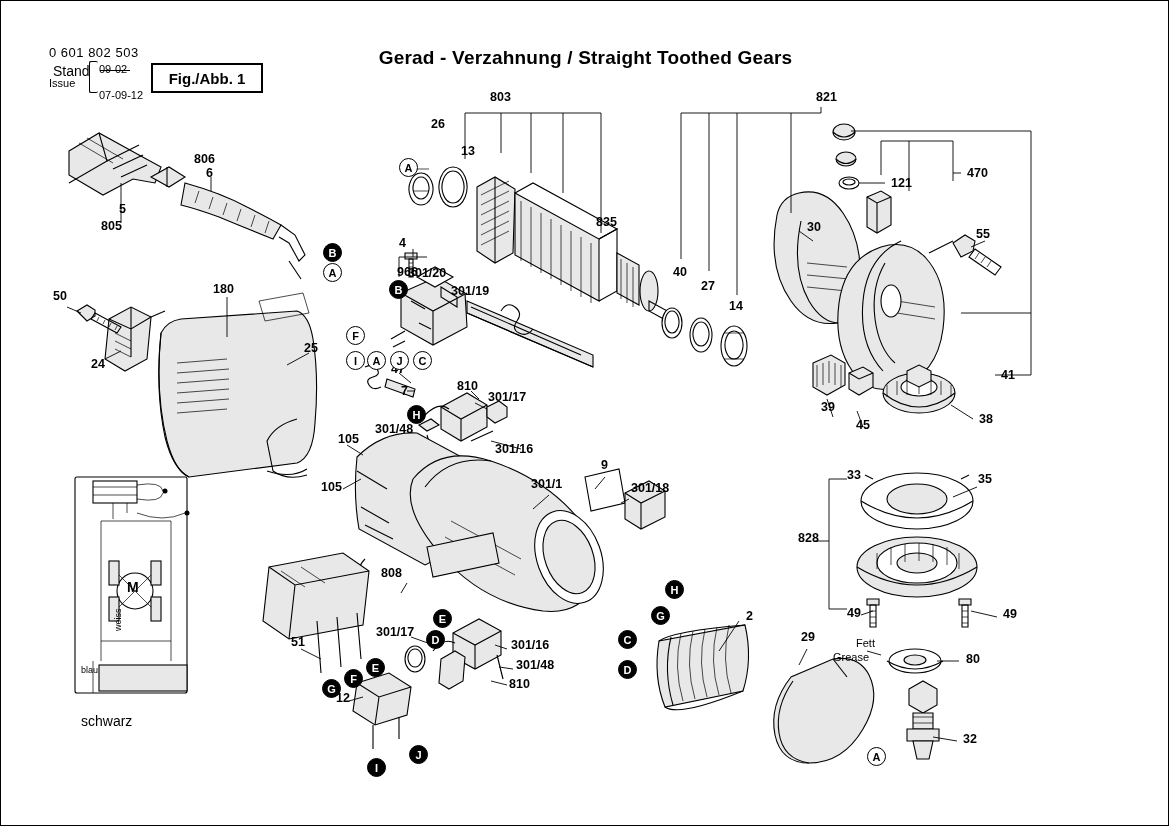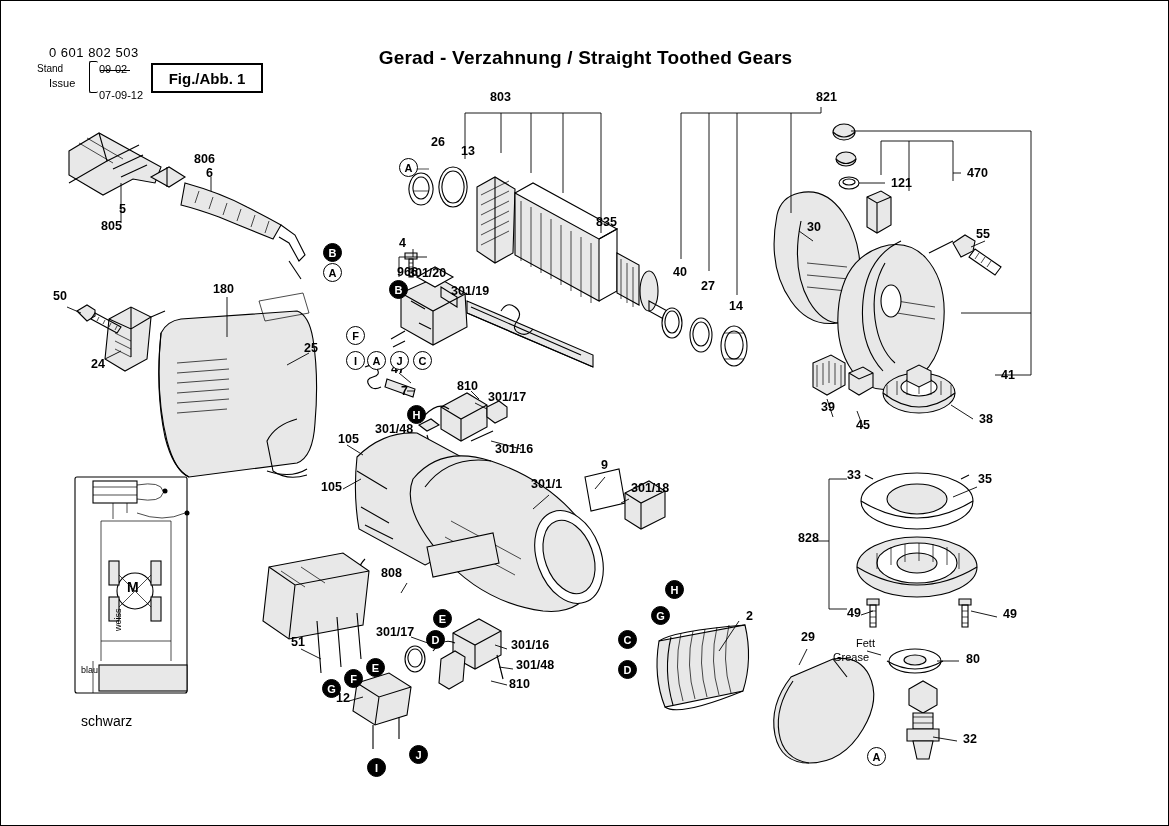--- a/index.html
+++ b/index.html
@@ -13,21 +13,21 @@
   #sheet{
     position:relative;
     width:1169px;height:826px;
     box-sizing:border-box;
     border:1px solid #000;
   }
   .abs{position:absolute;}
   .hdr-num{
     left:48px;top:44px;font-size:13px;letter-spacing:.5px;
   }
-  .hdr-stand{left:36px;top:62px;font-size:10px;}
+  .hdr-stand{left:52px;top:62px;font-size:14px;}
   .hdr-issue{left:48px;top:76px;font-size:11px;}
   .hdr-date1{left:98px;top:62px;font-size:11px;}
   .hdr-date2{left:98px;top:76px;font-size:11px;margin-top:12px;}
   .strike{position:absolute;left:99px;top:69px;width:30px;height:1px;background:#000;}
   .brace{
     position:absolute;left:88px;top:60px;width:8px;height:30px;
     border-left:1px solid #000;border-top:1px solid #000;border-bottom:1px solid #000;
     border-radius:2px;
   }
   .figbox{
@@ -395,21 +395,21 @@
   <div class="lbl" style="left:487px;top:389px">301/17</div>
   <div class="lbl" style="left:494px;top:441px">301/16</div>
   <div class="lbl" style="left:530px;top:476px">301/1</div>
   <div class="lbl" style="left:600px;top:457px">9</div>
   <div class="lbl" style="left:630px;top:480px">301/18</div>
   <div class="lbl" style="left:380px;top:565px">808</div>
   <div class="lbl" style="left:375px;top:624px">301/17</div>
   <div class="lbl" style="left:510px;top:637px">301/16</div>
   <div class="lbl" style="left:515px;top:657px">301/48</div>
   <div class="lbl" style="left:508px;top:676px">810</div>
-  <div class="lbl" style="left:430px;top:134px">26</div>
+  <div class="lbl" style="left:430px;top:116px">26</div>
   <div class="lbl" style="left:460px;top:143px">13</div>
   <div class="lbl" style="left:489px;top:89px">803</div>
   <div class="lbl" style="left:595px;top:214px">835</div>
   <div class="lbl" style="left:672px;top:264px">40</div>
   <div class="lbl" style="left:700px;top:278px">27</div>
   <div class="lbl" style="left:728px;top:298px">14</div>
   <div class="lbl" style="left:745px;top:608px">2</div>
   <div class="lbl" style="left:800px;top:629px">29</div>
   <div class="lbl" style="left:815px;top:89px">821</div>
   <div class="lbl" style="left:806px;top:219px">30</div>

